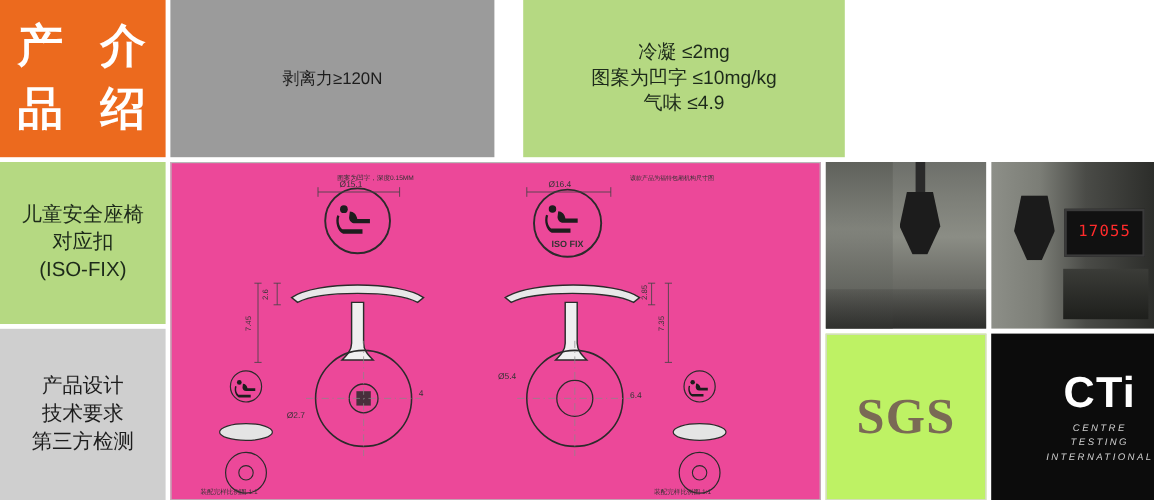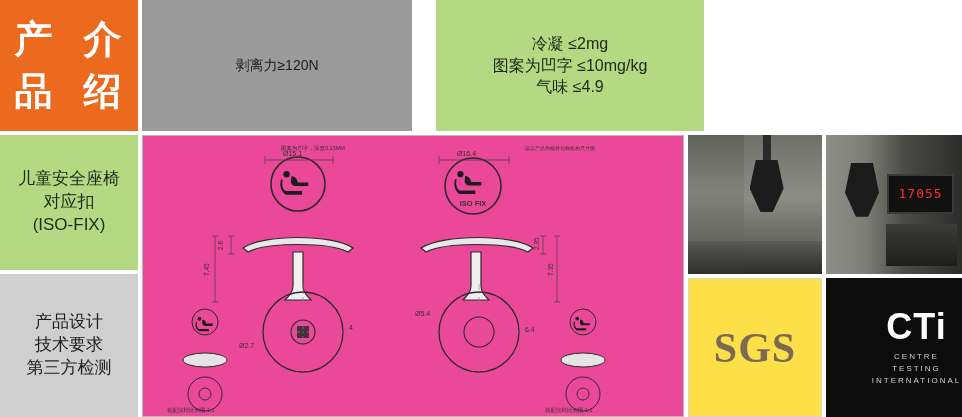--- a/index.html
+++ b/index.html
@@ -111,21 +111,21 @@
     position: absolute;
     top: 278px;
     height: 139px;
     box-sizing: border-box;
     display: flex;
     align-items: center;
     justify-content: center;
   }
   #logo-sgs {
     left: 688px; width: 134px;
-    background: #fde047;
+    background: #bef264;
     border: 1px solid #d9d7d0;
   }
   #logo-cti {
     left: 826px; width: 136px;
     background: #0c0c0c;
   }
 
   .sgs-text {
     font-family: "Liberation Serif", serif;
     font-size: 42px;
@@ -141,20 +141,21 @@
     color: #ffffff;
     letter-spacing: 1px;
     line-height: 1;
   }
   .cti-sub {
     margin-top: 6px;
     font-size: 8px;
     color: #cfcfcf;
     letter-spacing: 2px;
     line-height: 1.5;
+    font-style: italic;
   }
 
   
   .ph-a-bg {
     position: absolute; inset: 0;
     background:
       linear-gradient(180deg, #6d6f6a 0%, #7d7f78 22%, #8b8d85 45%, #6e6f69 70%, #4e4f4a 100%);
   }
   .ph-a-panel {
     position: absolute; left: 0; top: 0; width: 42%; height: 100%;

